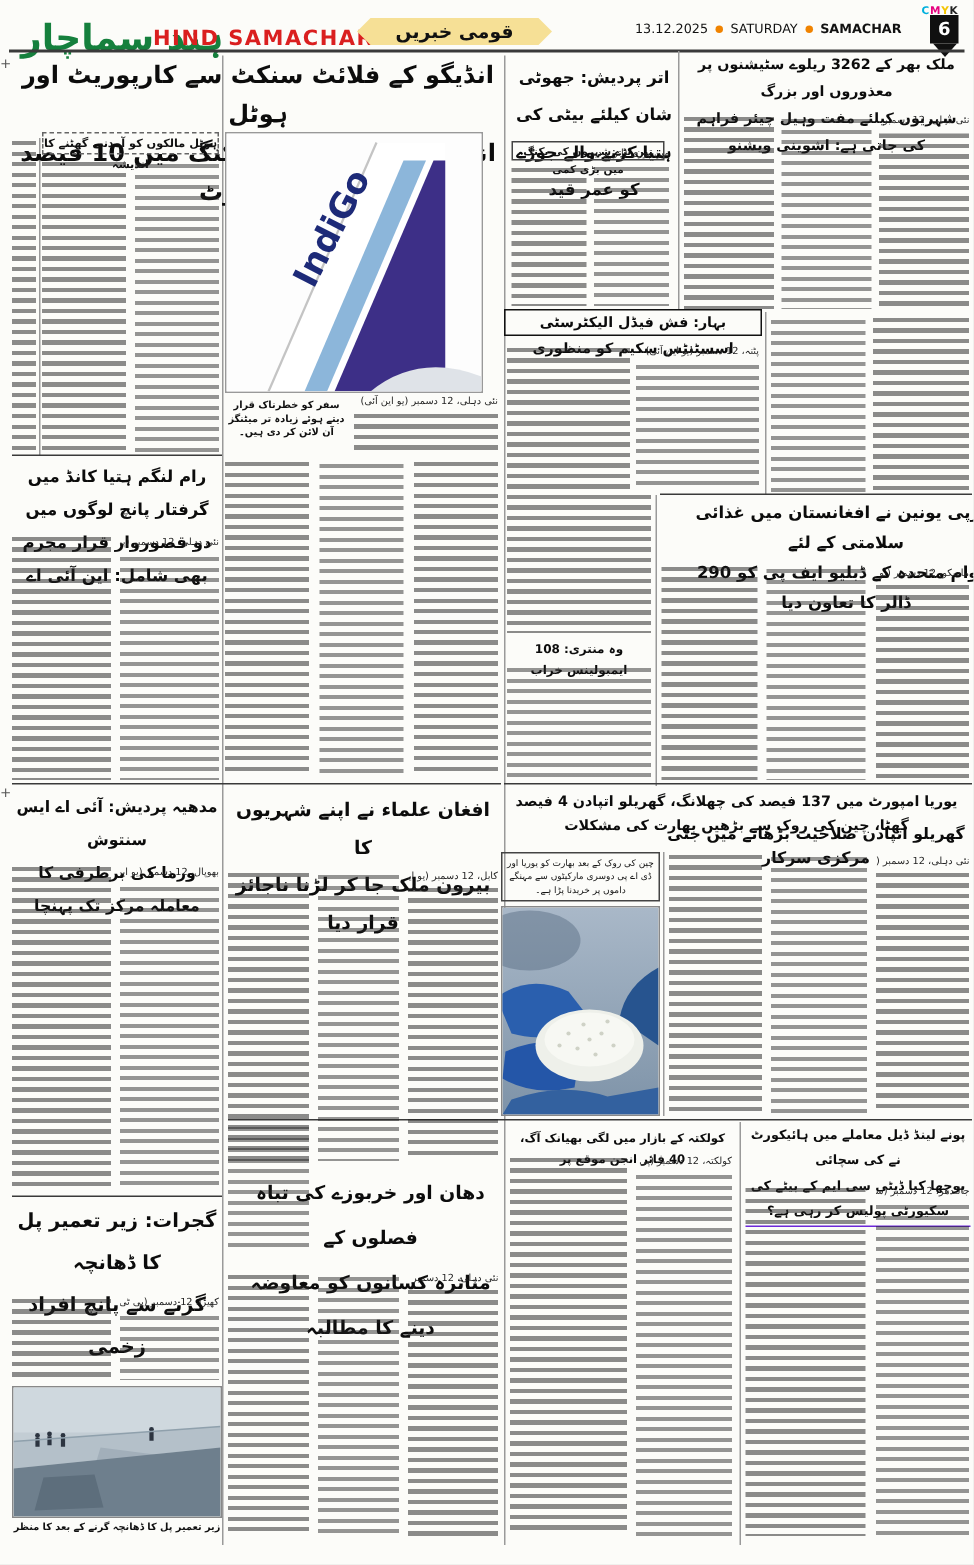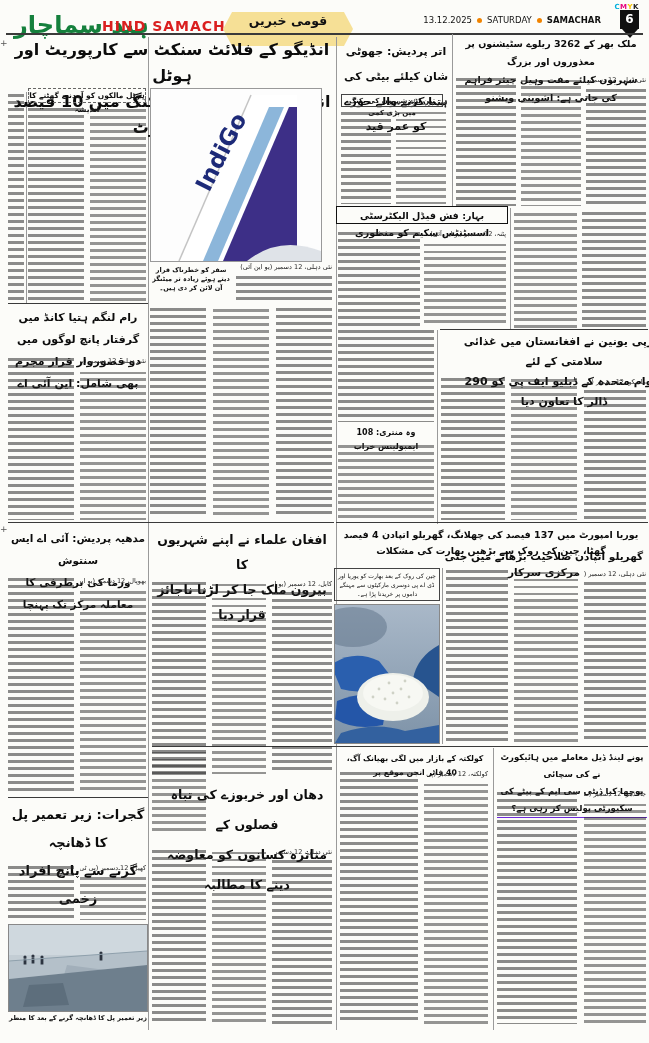--- a/index.html
+++ b/index.html
@@ -31,21 +31,21 @@
 <body>
 
 <div class="page">
 
   <div class="abs cmyk" style="right:10px;top:3px"><span style="color:#00b0dd">C</span><span style="color:#e6007e">M</span><span style="color:#f4c400">Y</span><span style="color:#222">K</span></div>
   <div class="abs crop" style="left:0;top:38px">+</div>
   <div class="abs crop" style="left:0;top:524px">+</div>
 
   <div class="abs mast-urdu" style="left:14px;top:11px">ہند سماچار</div>
   <div class="abs mast-latin" style="left:102px;top:18px">HIND SAMACHAR</div>
-  <div class="abs badge" style="left:223px;top:12px;width:130px;height:34px">قومی خبریں</div>
+  <div class="abs badge" style="left:238px;top:12px;width:130px;height:18px">قومی خبریں</div>
   <div class="abs datebar" style="right:48px;top:15px">
     <span>13.12.2025</span><span class="dot"></span><span>SATURDAY</span><span class="dot"></span><b>SAMACHAR</b>
   </div>
   <div class="abs pagebox" style="right:10px;top:10px;width:19px;height:19px">6</div>
   <div class="abs flag" style="right:11px;top:29px"></div>
   <div class="abs hrule" style="left:6px;top:33px;width:637px;height:1.5px"></div>
 
   <div class="abs vr" style="left:26px;top:92px;height:212px"></div>
   <div class="abs vr" style="left:148px;top:37px;height:993px"></div>
   <div class="abs vr" style="left:336px;top:37px;height:993px"></div>

